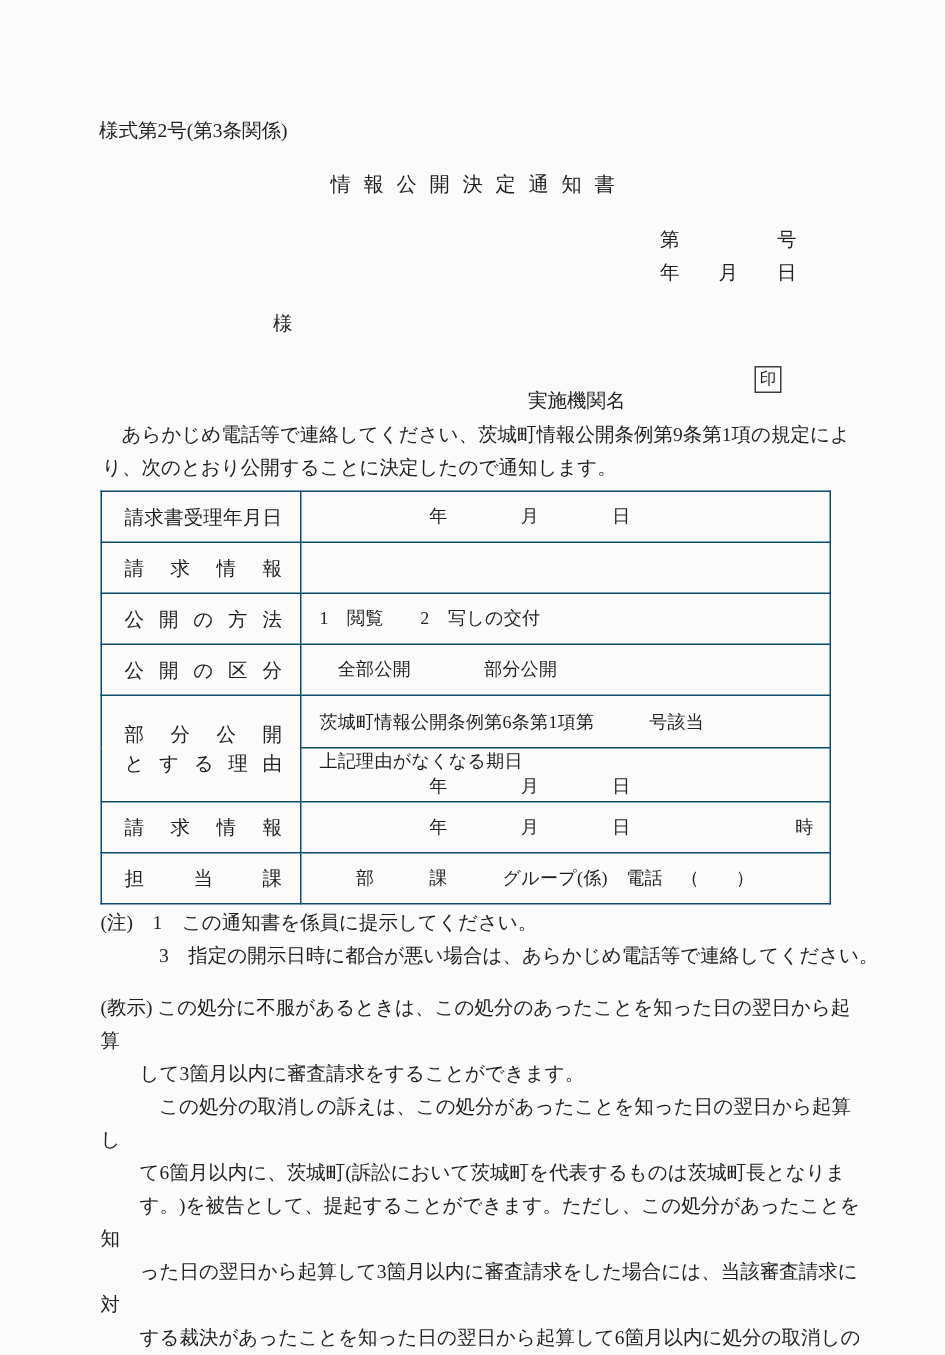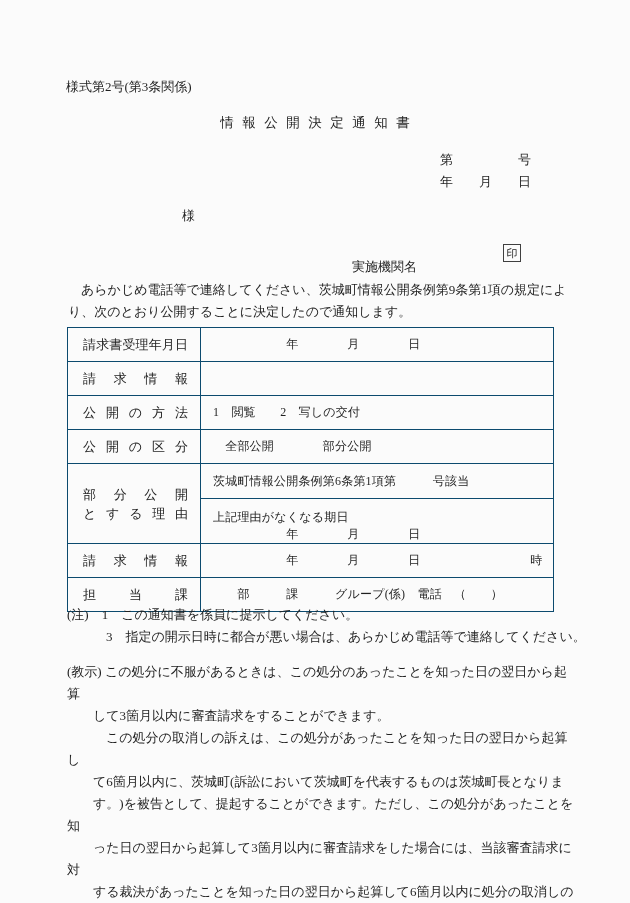--- a/index.html
+++ b/index.html
@@ -40,21 +40,21 @@
   col.c-value { width:353px; }
   td.lbl { padding:0 12px 0 15px; vertical-align:middle; }
   .jlabel {
     font-size:13px; line-height:19px;
     text-align:justify; text-align-last:justify; text-justify:inter-character;
   }
   td.val {
     font-size:12px; padding:0 4px 0 12px; vertical-align:middle;
     white-space:pre; letter-spacing:0.2px;
   }
-  td.val.pre { white-space:pre-line; line-height:17px; padding-top:10px; vertical-align:top; }
+  td.val.pre { white-space:pre-line; line-height:17px; padding-top:0; vertical-align:top; }
   tr.h34 { height:34px; } tr.h35 { height:35px; } tr.h36 { height:36px; }
   .notes {
     left:67px; top:604px; width:520px;
     font-size:13px; line-height:21.5px; white-space:pre-line;
   }
   .appeal {
     left:67px; top:661px; width:512px;
     font-size:13px; line-height:22px; white-space:pre-line;
   }
 </style>

